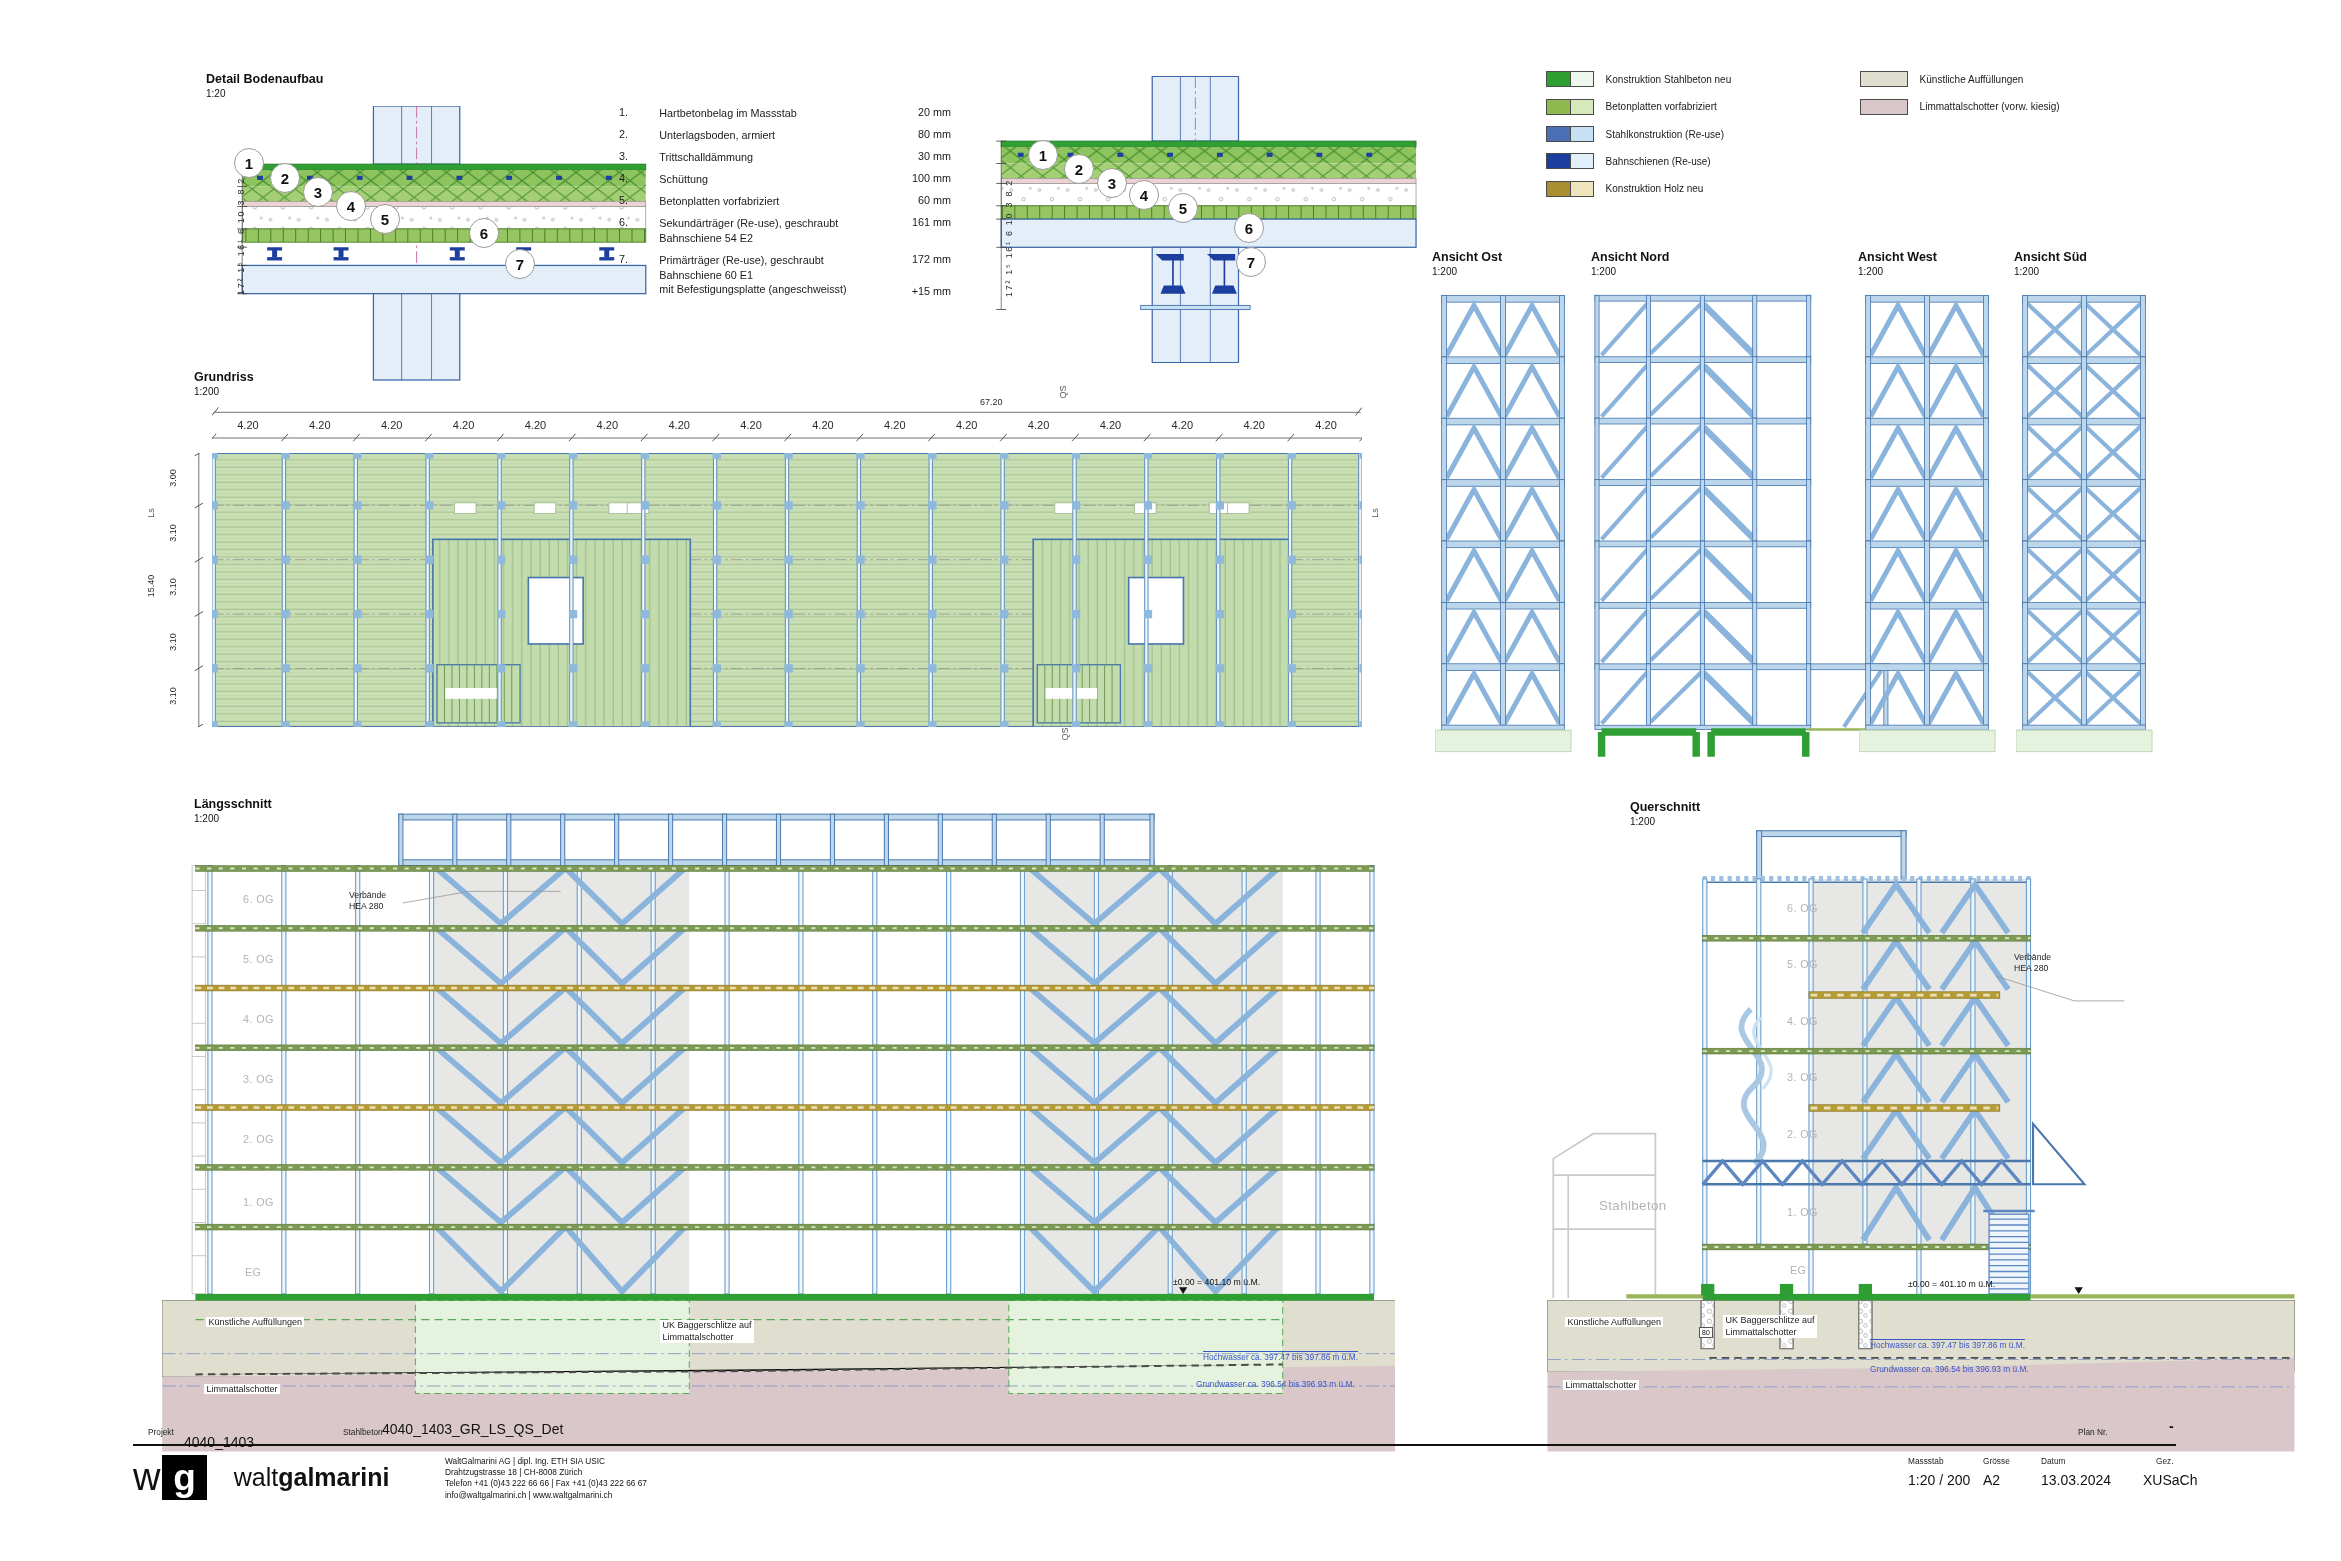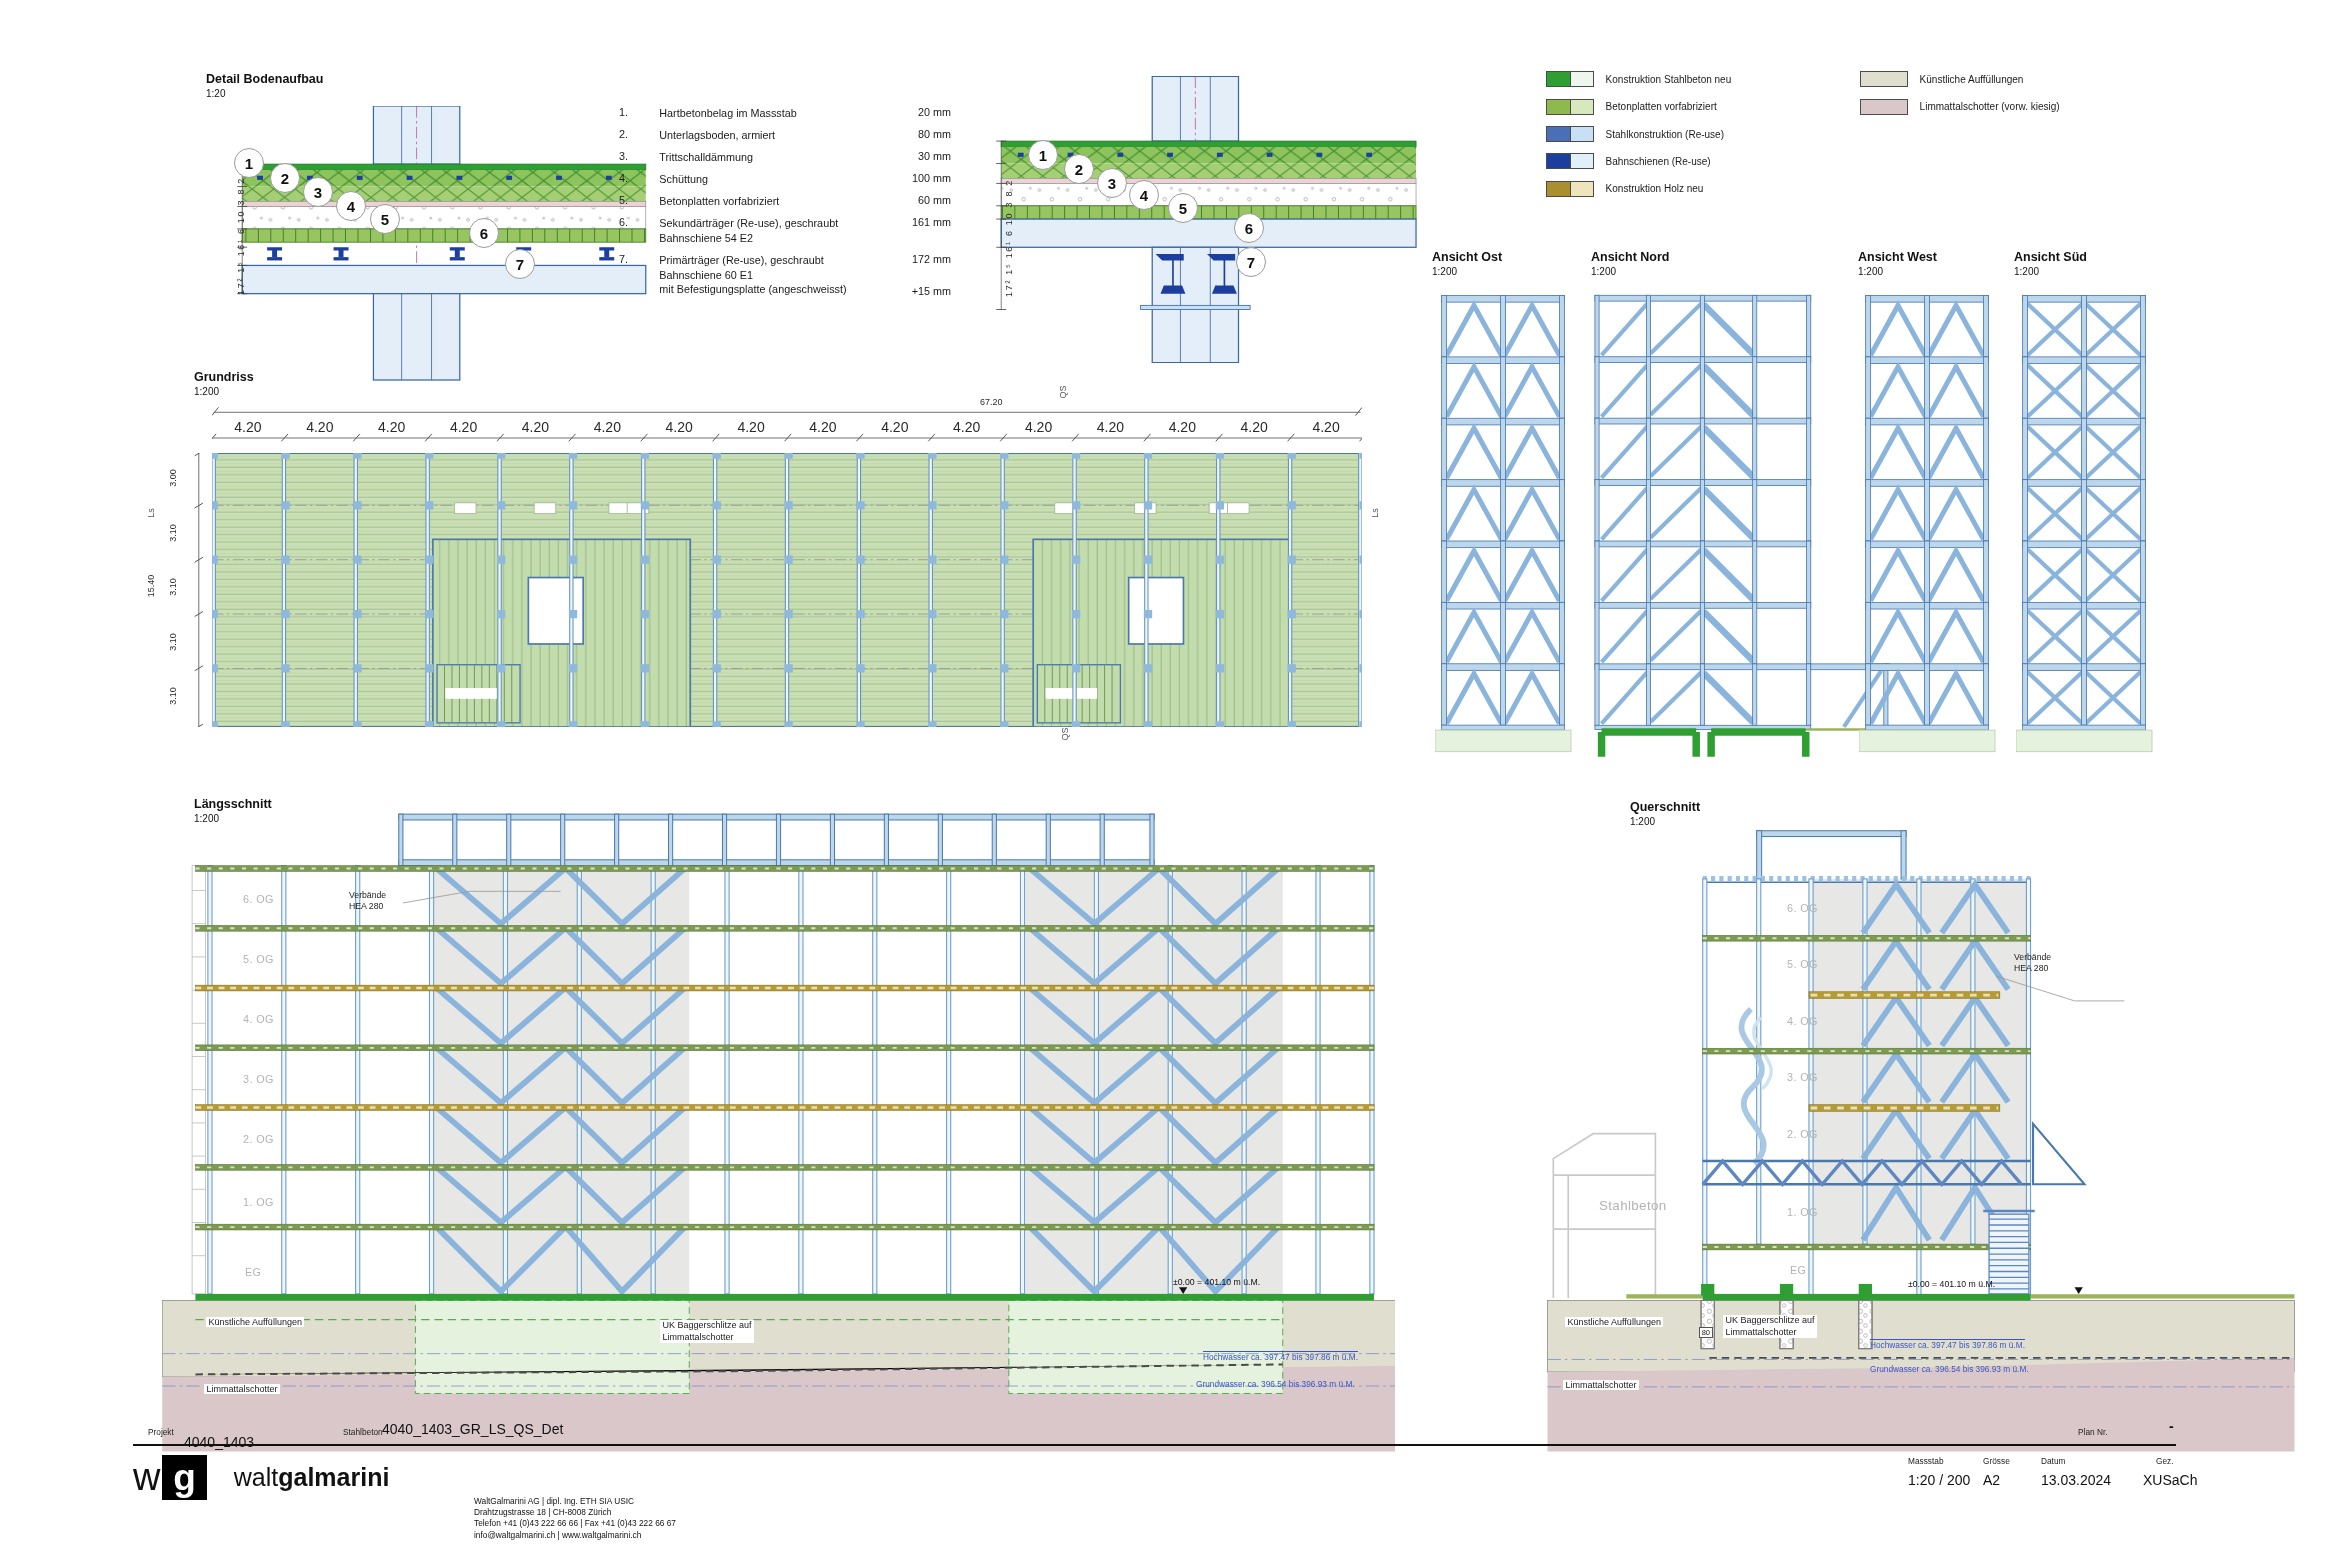--- a/index.html
+++ b/index.html
@@ -31,21 +31,21 @@
   .cleg-sw .d{border-right:0.8px solid #4b4b4b;}
   .cleg-lab{font-size:10px;}
   .sw-c1d{background:#2f9e33}.sw-c1l{background:#eef7ee}
   .sw-c2d{background:#8db94f}.sw-c2l{background:#d6e8bc}
   .sw-c3d{background:#4a6fb5}.sw-c3l{background:#c8e0f4}
   .sw-c4d{background:#1c3f9f}.sw-c4l{background:#e0effa}
   .sw-c5d{background:#a98f2f}.sw-c5l{background:#efe5bd}
   .sw-g1{background:#e0dfcf}.sw-g2{background:#d9c7ca}
   
   .baylabels{display:flex;width:1150px;}
-  .baylabels span{flex:1;text-align:center;font-size:14px;color:#2a2a2a;}
+  .baylabels span{flex:1;text-align:center;font-size:11px;color:#2a2a2a;}
   
   .tb-small{font-size:8.3px;color:#222;}
   .tb-big{font-size:14px;color:#111;}
   .tb-line{position:absolute;left:133px;top:1444px;width:2043px;height:1.7px;background:#111;}
   .company{font-size:8.3px;line-height:1.35;white-space:pre-line;color:#111;}
   .logo-g{display:inline-flex;width:45px;height:45px;background:#000;color:#fff;
           align-items:center;justify-content:center;font-weight:bold;font-size:37px;}
   svg{display:block;}
 </style>
 </head>
@@ -772,21 +772,21 @@
   <div class="abs tb-big" style="left:382px;top:1421px;">4040_1403_GR_LS_QS_Det</div>
   <div class="abs tb-small" style="left:2078px;top:1427px;">Plan Nr.</div>
   <div class="abs tb-big" style="left:2169px;top:1418px;font-weight:bold;">-</div>
   <div class="tb-line"></div>
 
   <div class="abs" style="left:133px;top:1455px;display:flex;align-items:center;">
     <span style="font-size:38px;color:#111;line-height:45px;margin-right:1.7px;">w</span>
     <span class="logo-g">g</span>
     <span style="margin-left:26.6px;font-size:25px;color:#111;"><span>walt</span><b>galmarini</b></span>
   </div>
-  <div class="abs company" style="left:474px;top:1456px;margin-top:40px;">WaltGalmarini AG | dipl. Ing. ETH SIA USIC
+  <div class="abs company" style="left:445px;top:1456px;">WaltGalmarini AG | dipl. Ing. ETH SIA USIC
 Drahtzugstrasse 18 | CH-8008 Zürich
 Telefon +41 (0)43 222 66 66 | Fax +41 (0)43 222 66 67
 info@waltgalmarini.ch | www.waltgalmarini.ch</div>
 
   <div class="abs tb-small" style="left:1908px;top:1456px;">Massstab</div>
   <div class="abs tb-big" style="left:1908px;top:1472px;">1:20 / 200</div>
   <div class="abs tb-small" style="left:1983px;top:1456px;">Grösse</div>
   <div class="abs tb-big" style="left:1983px;top:1472px;">A2</div>
   <div class="abs tb-small" style="left:2041px;top:1456px;">Datum</div>
   <div class="abs tb-big" style="left:2041px;top:1472px;">13.03.2024</div>

